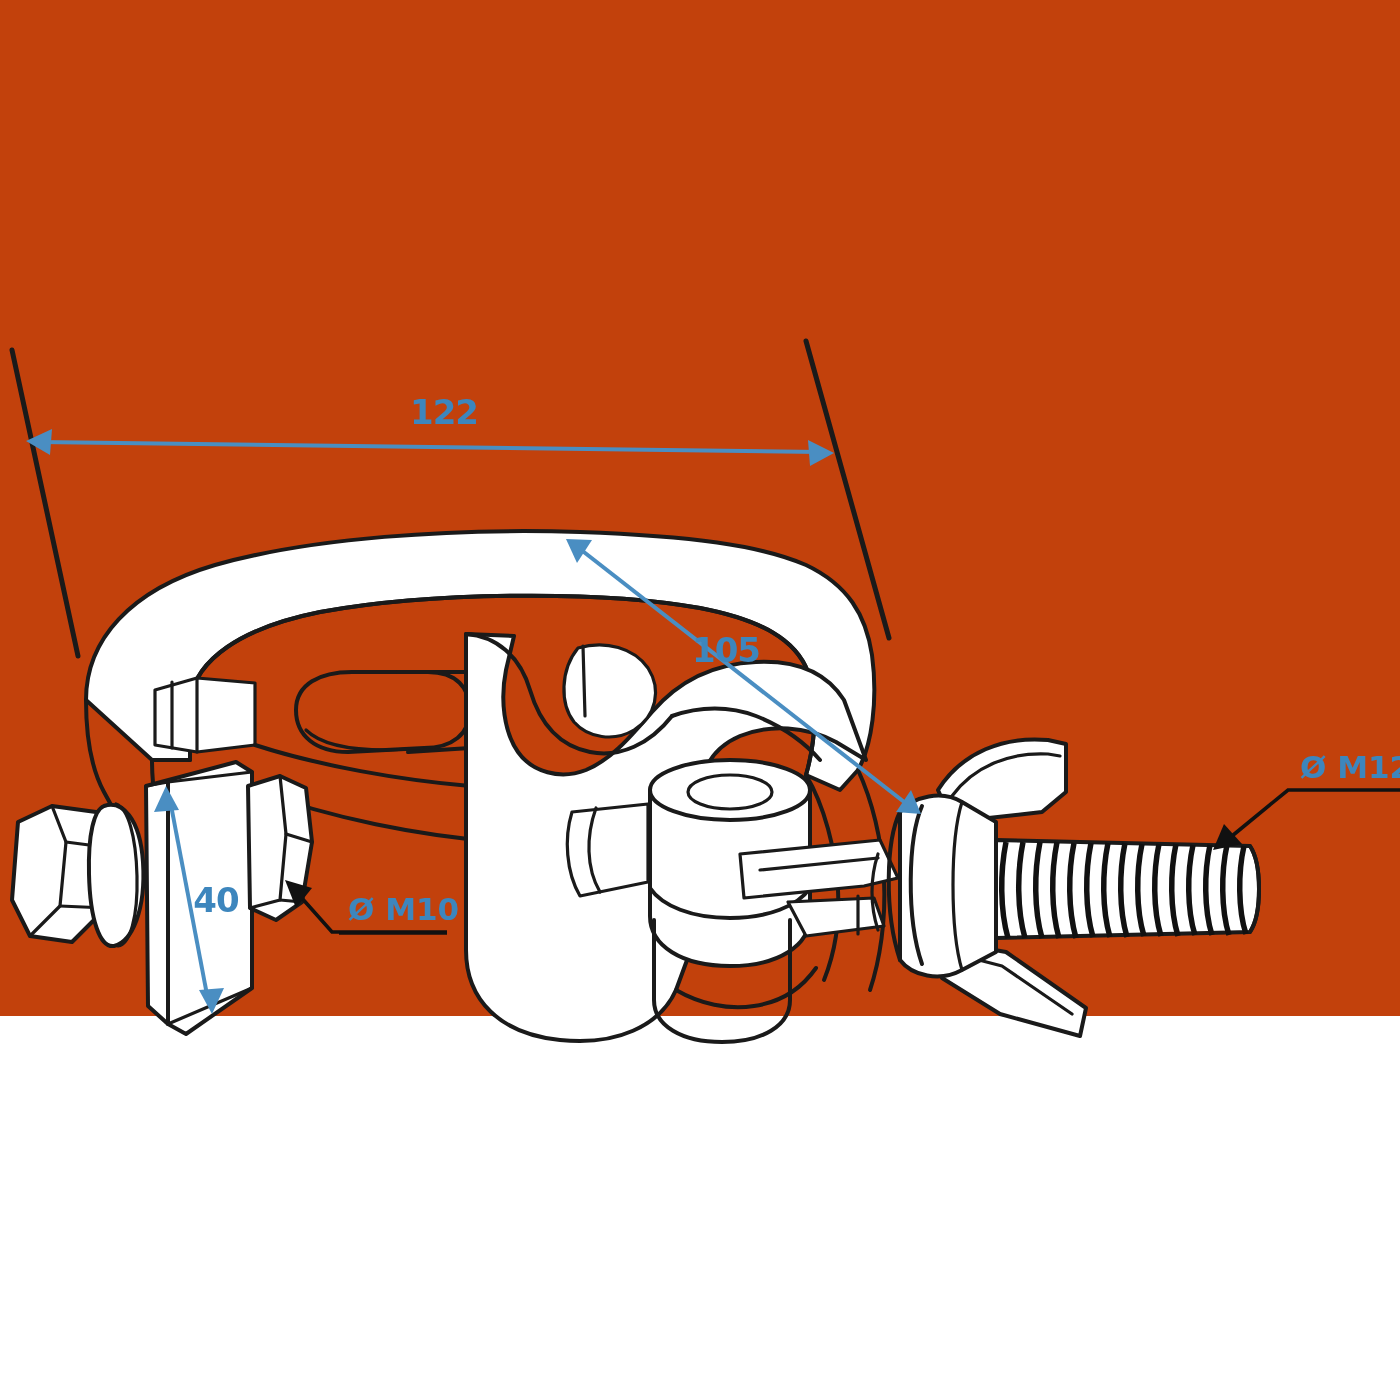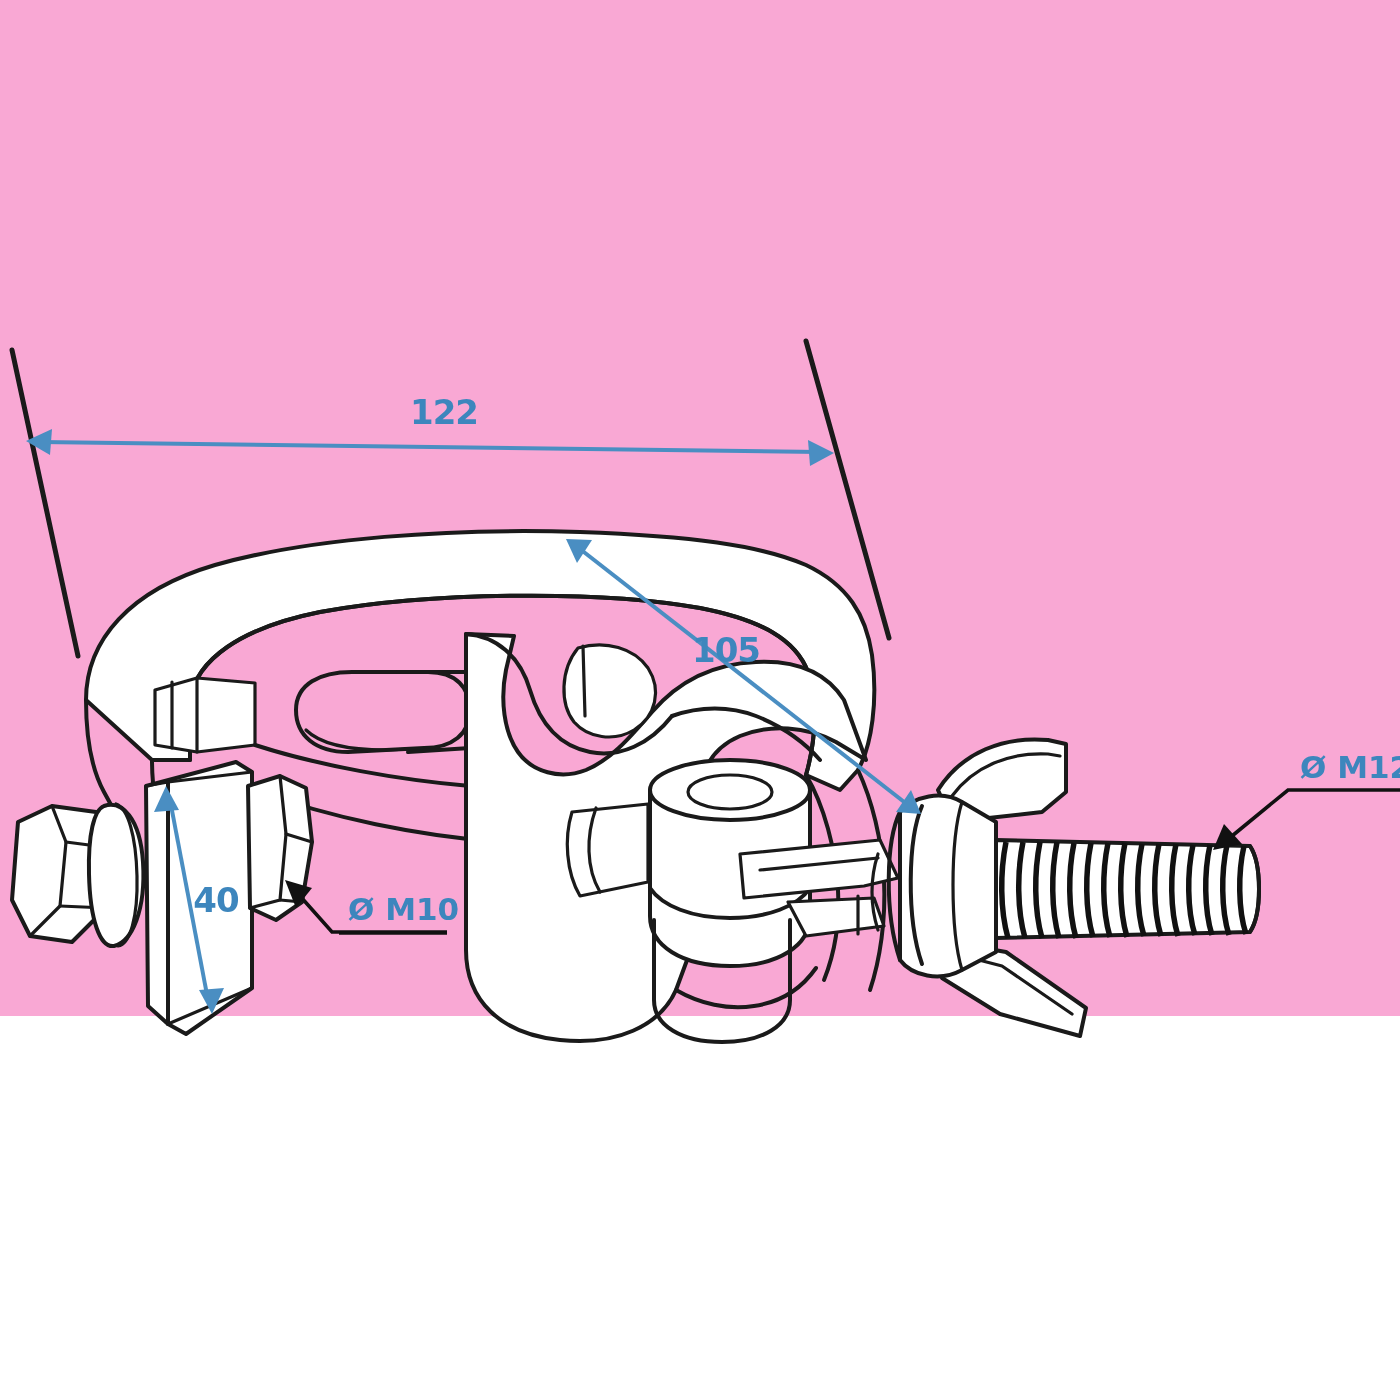--- a/index.html
+++ b/index.html
@@ -11,21 +11,21 @@
   body {
     width: 1400px;
     height: 1400px;
     overflow: hidden;
     font-family: "Liberation Sans", sans-serif;
   }
   #drawing-root {
     position: relative;
     width: 1400px;
     height: 1016px;
-    background: #f9a8d4;
+    background: #c2410c;
   }
   svg.sheet {
     position: absolute;
     left: 0;
     top: 0;
     width: 1400px;
     height: 1400px;
     display: block;
   }
   .part-line {

